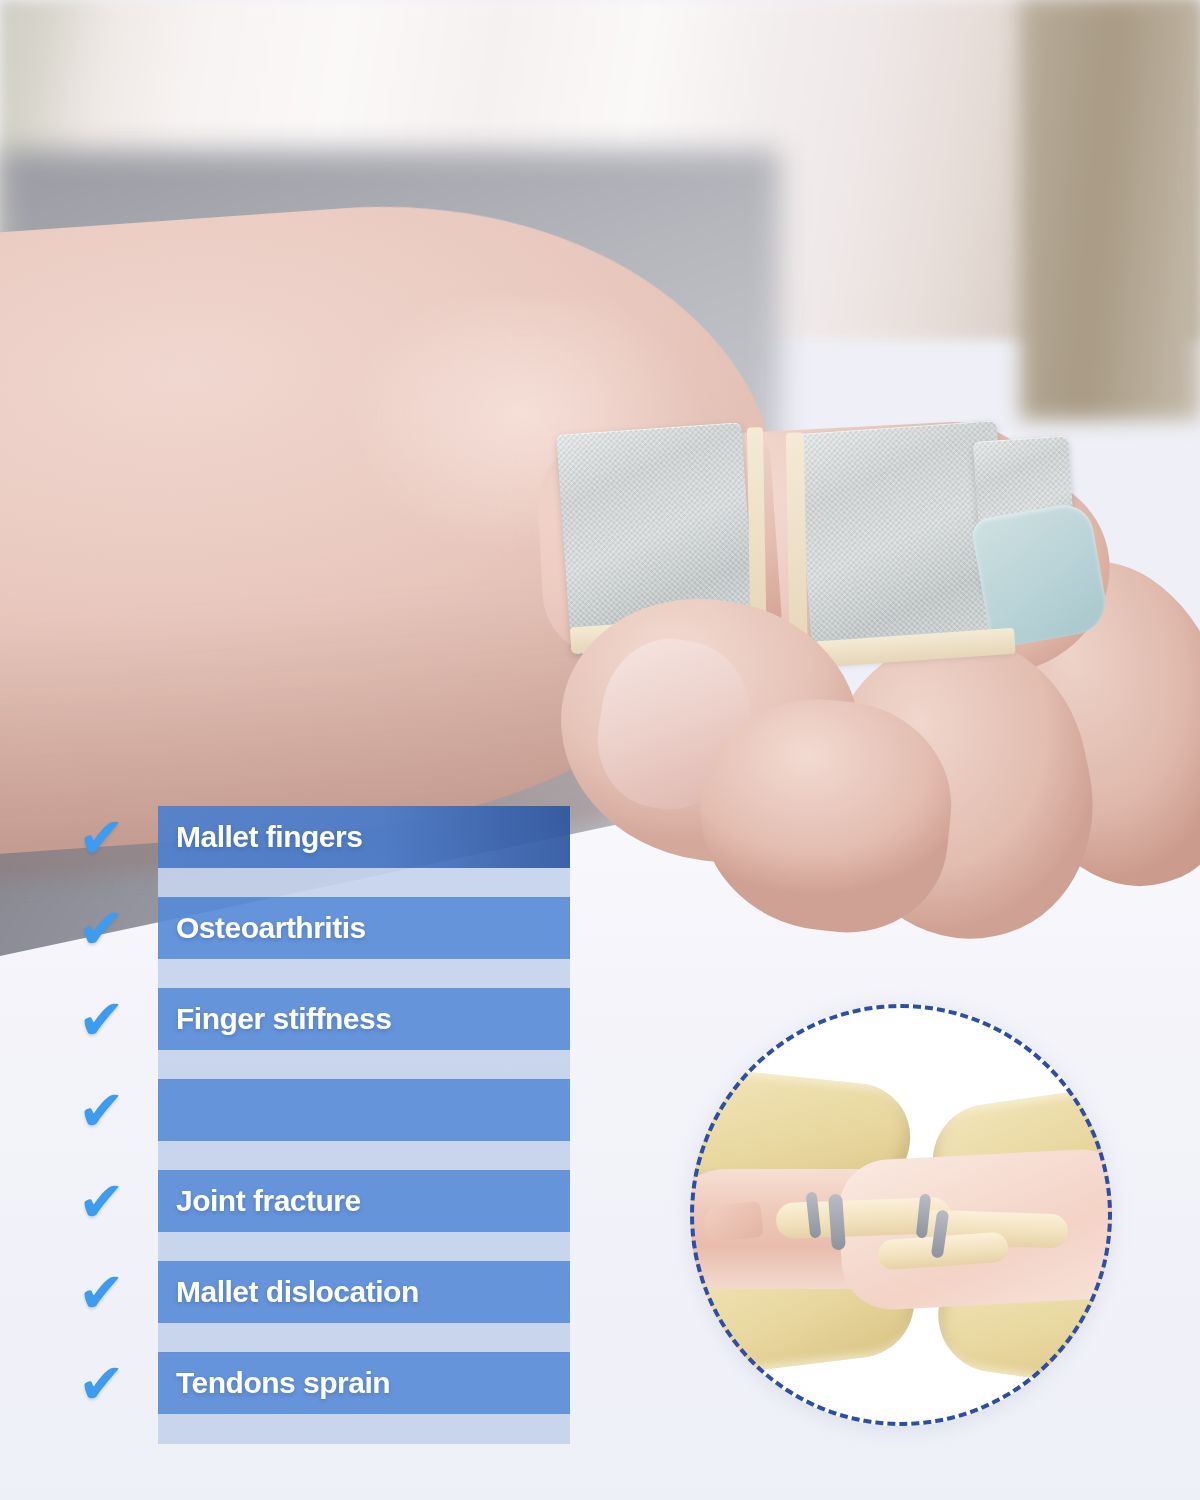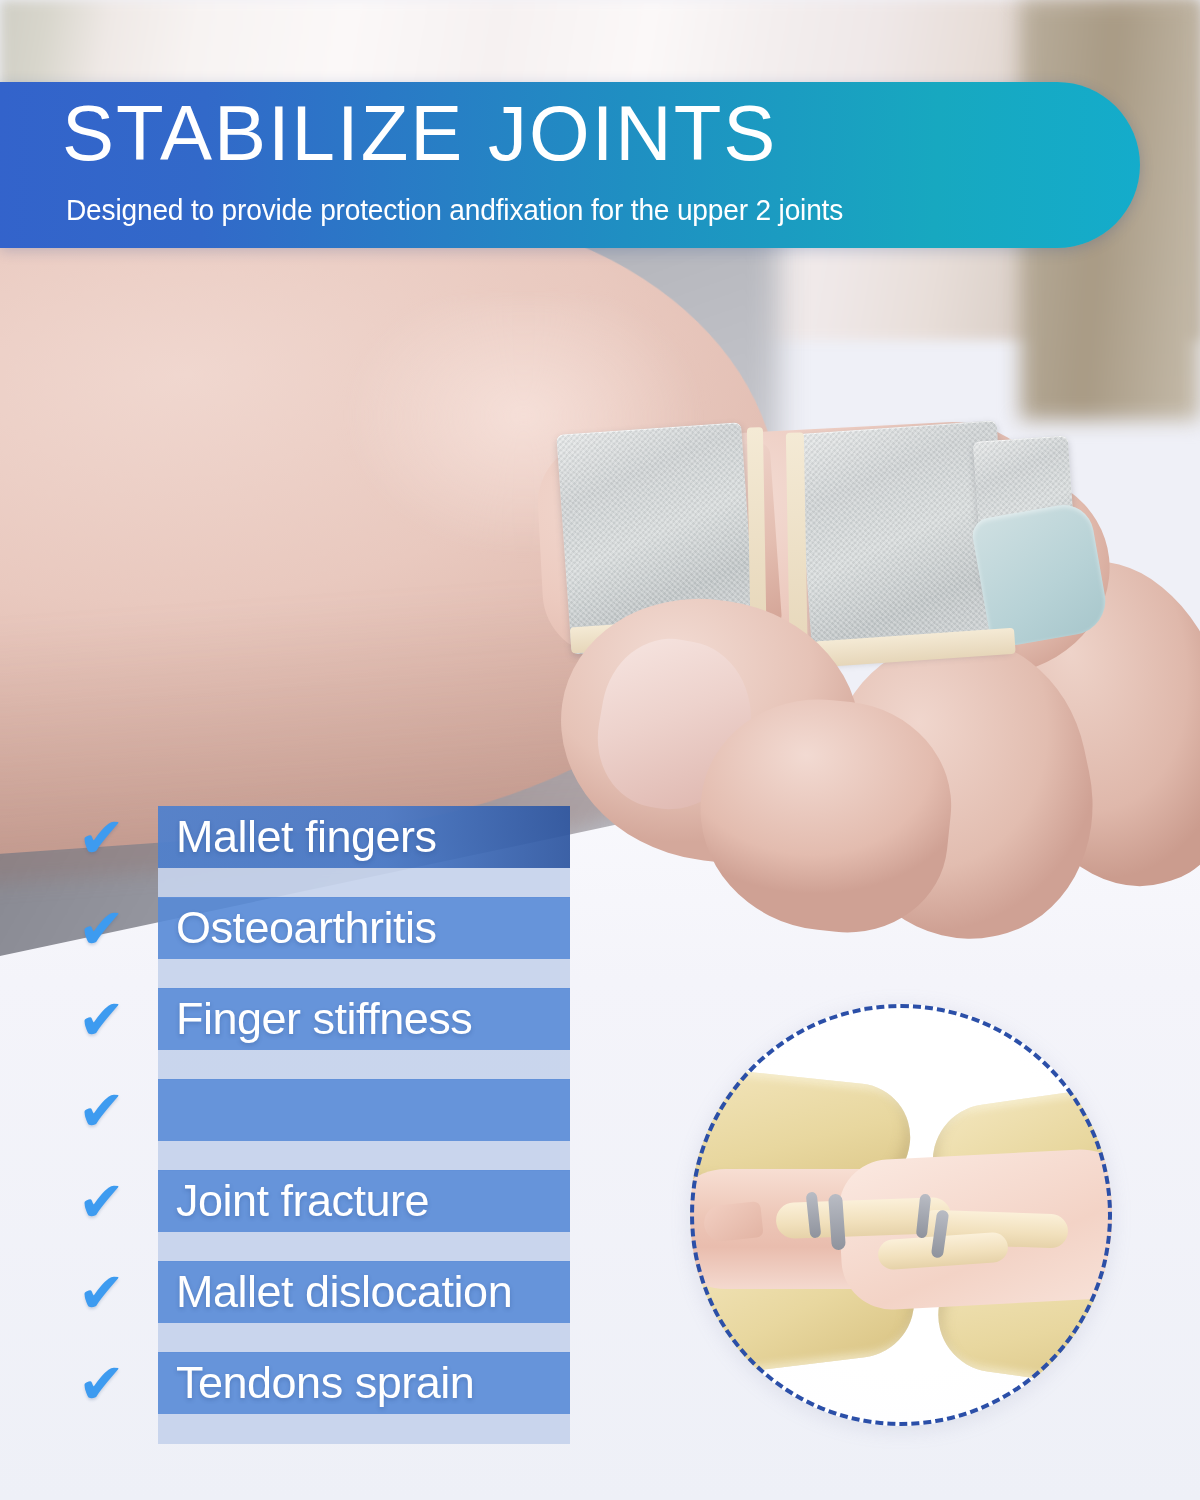--- a/index.html
+++ b/index.html
@@ -213,21 +213,21 @@
     position:absolute;left:158px;top:72px;width:412px;height:30px;
     background:rgba(198,210,236,.92);
   }
   .row .tick{
     position:absolute;left:78px;top:14px;
     font-size:56px;line-height:56px;color:#3d9bf0;font-weight:bold;
     text-shadow:0 2px 3px rgba(60,90,140,.22);
   }
   .row .label{
     position:absolute;left:176px;top:18px;
-    color:#fff;font-size:45px;line-height:46px;font-weight:normal;
+    color:#fff;font-size:30px;line-height:46px;font-weight:bold;
     letter-spacing:-.5px;white-space:nowrap;
     text-shadow:0 2px 4px rgba(35,70,130,.30);
   }
 
   
   .circle-wrap{position:absolute;left:690px;top:1004px;width:422px;height:422px;z-index:7;}
   .circle-fill{
     position:absolute;inset:0;border-radius:50%;
     background:radial-gradient(70% 70% at 50% 45%,#ffffff 60%,#fdfdff 100%);
     box-shadow:0 4px 20px rgba(140,145,175,.18);
@@ -322,24 +322,20 @@
       <div class="trim trim-2"></div>
       <div class="trim trim-3"></div>
       <div class="trim trim-4"></div>
     </div>
 
     <div class="thumb"></div>
     <div class="nail-thumb"></div>
     <div class="fing4"></div>
   </div>
 
-  <div class="banner">
-    <div class="banner-title">STABILIZE JOINTS</div>
-    <div class="banner-sub">Designed to provide protection andfixation for the upper 2 joints</div>
-  </div>
 
   <div class="checklist">
 
     <div class="row first">
       <div class="bar"></div>
       <div class="sep"></div>
       <div class="tick">✔</div>
       <div class="label">Mallet fingers</div>
     </div>
 

